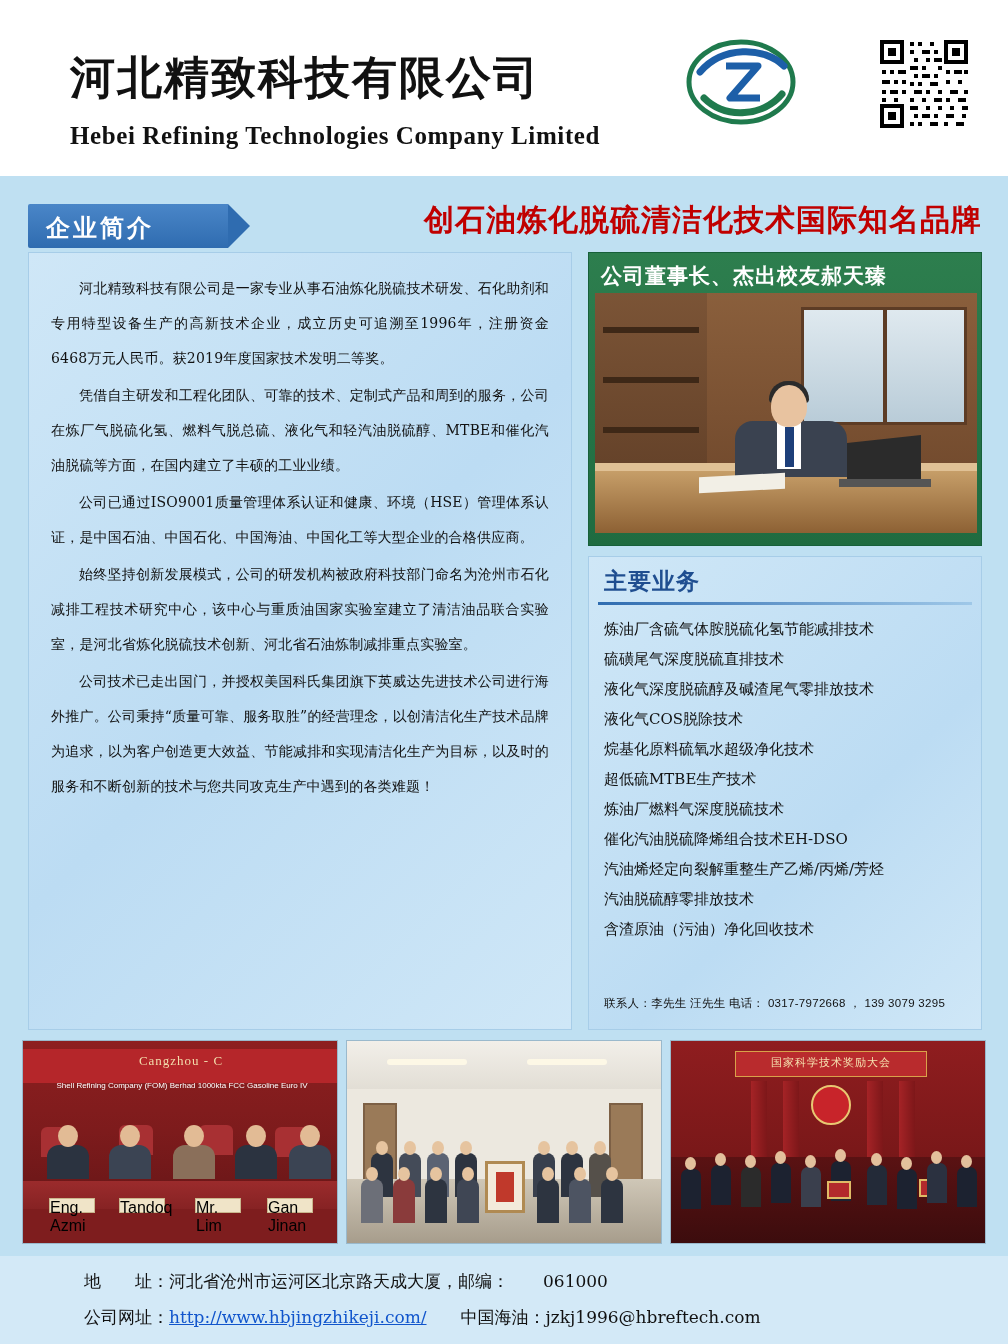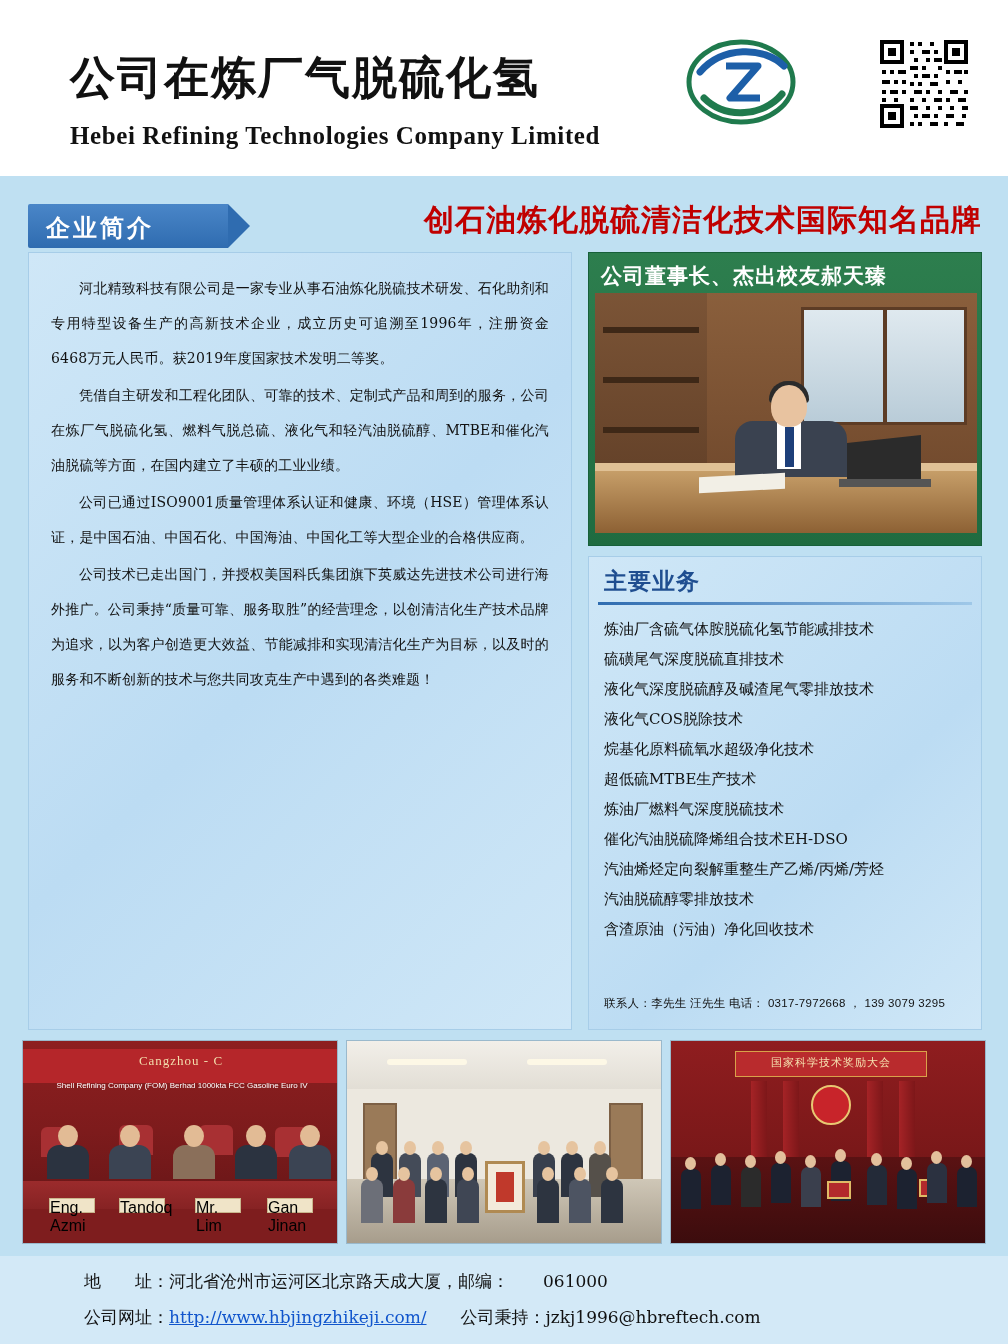--- a/index.html
+++ b/index.html
@@ -277,21 +277,21 @@
   .f-row2 { left: 84px; top: 50px; }
   .f-link { color: #1155cc; text-decoration: underline; }
   .f-gap { display: inline-block; width: 34px; }
 </style>
 </head>
 <body>
 
 <div class="page">
 
   <div class="header">
-    <div class="company-cn">公司在炼厂气脱硫化氢</div>
+    <div class="company-cn">河北精致科技有限公司</div>
     <div class="company-en">Hebei Refining Technologies Company Limited</div>
 
     <div class="logo">
       <svg width="110" height="92" viewBox="0 0 110 92">
         <ellipse cx="55" cy="46" rx="52" ry="40" fill="none" stroke="#1f7a4d" stroke-width="5"></ellipse>
         <path d="M18 62 C40 84, 78 80, 96 58" fill="none" stroke="#1f7a4d" stroke-width="7" stroke-linecap="round"></path>
         <path d="M14 36 C36 10, 78 10, 98 30" fill="none" stroke="#1d5fa8" stroke-width="7" stroke-linecap="round"></path>
         <path d="M40 30 L72 30 L44 62 L74 62" fill="none" stroke="#1d5fa8" stroke-width="7" stroke-linejoin="round"></path>
       </svg>
     </div>
@@ -374,20 +374,21 @@
   </div>
 
   <div class="ribbon"></div>
   <div class="ribbon-label">企业简介</div>
   <div class="headline">创石油炼化脱硫清洁化技术国际知名品牌</div>
 
   <div class="left-panel">
     <p class="para">河北精致科技有限公司是一家专业从事石油炼化脱硫技术研发、石化助剂和专用特型设备生产的高新技术企业，成立历史可追溯至1996年，注册资金6468万元人民币。获2019年度国家技术发明二等奖。</p>
     <p class="para">凭借自主研发和工程化团队、可靠的技术、定制式产品和周到的服务，公司在炼厂气脱硫化氢、燃料气脱总硫、液化气和轻汽油脱硫醇、MTBE和催化汽油脱硫等方面，在国内建立了丰硕的工业业绩。</p>
     <p class="para">公司已通过ISO9001质量管理体系认证和健康、环境（HSE）管理体系认证，是中国石油、中国石化、中国海油、中国化工等大型企业的合格供应商。</p>
+    <p class="para">始终坚持创新发展模式，公司的研发机构被政府科技部门命名为沧州市石化减排工程技术研究中心，该中心与重质油国家实验室建立了清洁油品联合实验室，是河北省炼化脱硫技术创新、河北省石油炼制减排重点实验室。</p>
     <p class="para">公司技术已走出国门，并授权美国科氏集团旗下英威达先进技术公司进行海外推广。公司秉持“质量可靠、服务取胜”的经营理念，以创清洁化生产技术品牌为追求，以为客户创造更大效益、节能减排和实现清洁化生产为目标，以及时的服务和不断创新的技术与您共同攻克生产中遇到的各类难题！</p>
   </div>
 
   <div class="chair-box">
     <div class="chair-title">公司董事长、杰出校友郝天臻</div>
     <div class="chair-photo">
       <div class="ph-wallL"></div>
       <div class="ph-shelf" style="top:34px;"></div>
       <div class="ph-books" style="top:40px;"></div>
       <div class="ph-shelf" style="top:84px;"></div>
@@ -530,17 +531,17 @@
         <div class="p3-head" style="left:290px; top:114px;"></div>
     </div>
 
   </div>
 
   <div class="footer">
     <div class="f-row f-row1">
       <span>地　　址：</span><span>河北省沧州市运河区北京路天成大厦，邮编：</span><span class="f-gap"></span><span>061000</span>
     </div>
     <div class="f-row f-row2">
-      <span>公司网址：</span><span class="f-link">http://www.hbjingzhikeji.com/</span><span class="f-gap"></span><span>公司秉持：</span><span>jzkj1996@hbreftech.com</span>
+      <span>公司网址：</span><span class="f-link">http://www.hbjingzhikeji.com/</span><span class="f-gap"></span><span>中国海油：</span><span>jzkj1996@hbreftech.com</span>
     </div>
   </div>
 
 </div>
 
 </body></html>

